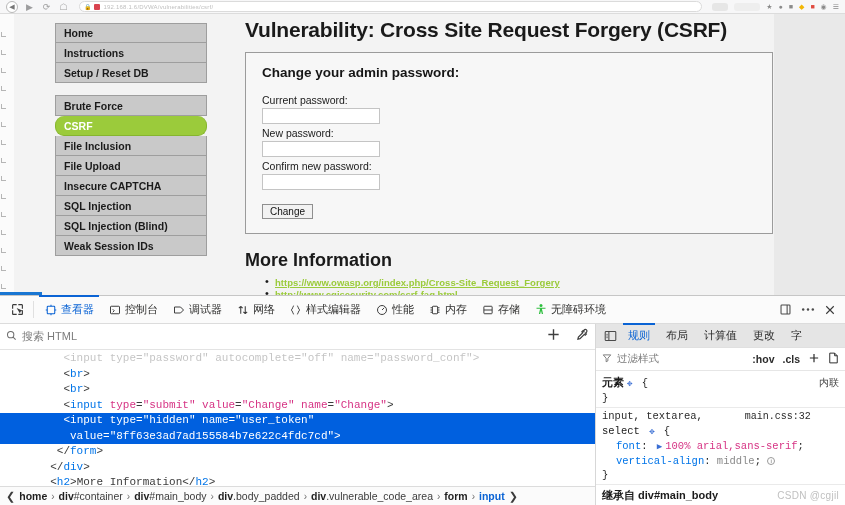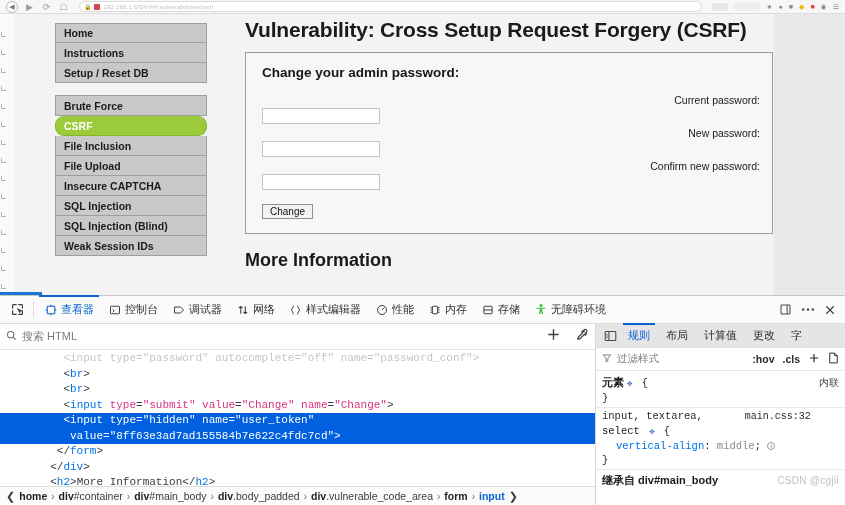--- a/index.html
+++ b/index.html
@@ -72,21 +72,21 @@
     font-size:21px; font-weight:bold; color:#1a1a1a; letter-spacing:-0.2px;
     margin:0 0 10px 16px;
   }
   .vuln-box {
     margin-left:16px; width:528px; background:#f7f7f7;
     border:1px solid #9b9b9b; padding:10px 12px 14px 12px;
   }
   .vuln-box h3 {
     margin:2px 0 14px 4px; font-size:13.5px; font-weight:bold; color:#161616;
   }
-  .fld-label { font-size:10.5px; color:#1a1a1a; margin:0 0 2px 4px;text-align:right; }
+  .fld-label { font-size:10.5px; color:#1a1a1a; margin:0 0 2px 4px; }
   .fld-input {
     width:118px; height:16px; background:#fff; border:1px solid #c4c4c4;
     margin:0 0 3px 4px; display:block;
   }
   .change-btn {
     margin:11px 0 0 4px; height:15px; padding:0 7px; background:#f2f2f2;
     border:1px solid #8f8f8f; font-size:10px; color:#111;
     display:inline-flex; align-items:center; font-family:"Liberation Sans", sans-serif;
   }
   .more-info {
@@ -287,36 +287,45 @@
             <div class="nav-item">
               <span>SQL Injection (Blind)</span>
             </div>
             <div class="nav-item">
               <span>Weak Session IDs</span>
             </div>
           </div>
         </div>
 
         <div class="content">
-          <h1 class="page-title">Vulnerability: Cross Setup Request Forgery (CSRF)</h1>
+          <h1 class="page-title">Vulnerability: Cross Site Request Forgery (CSRF)</h1>
 
           <div class="vuln-box">
             <h3>Change your admin password:</h3>
             <form>
               <div class="fld-label">Current password:</div>
               <input class="fld-input" type="password" value="" style="">
               <div class="fld-label">New password:</div>
               <input class="fld-input" type="password" value="" style="">
               <div class="fld-label">Confirm new password:</div>
               <input class="fld-input" type="password" value="" style="">
               <button type="button" class="change-btn">Change</button>
             </form>
           </div>
 
           <div class="more-info">More Information</div>
+          <ul class="link-list">
+            <li>
+              <a href="#">https://www.owasp.org/index.php/Cross-Site_Request_Forgery</a>
+            </li>
+            <li>
+              <a href="#">http://www.cgisecurity.com/csrf-faq.html</a>
+            </li>
+
+          </ul>
         </div>
 
       </div>
     </div>
 
     <div class="scan-marks">
       <i style="top:4px"></i>
         <i style="top:22px"></i>
         <i style="top:40px"></i>
         <i style="top:58px"></i>
@@ -561,20 +570,23 @@
             <div class="rule-head">
               <span class="sel-code"><span class="el">input</span>, <span class="el">textarea</span>,</span>
               <span class="src mono">main.css:32</span>
             </div>
             <div>
               <span class="sel-code">select</span>
               <span class="twirl">✥</span>
               <span class="brace">{</span>
             </div>
             <div class="decl">
+              <span class="prop">font</span><span class="brace">: </span><span class="twirl">▶</span><span class="val">100% arial,sans-serif</span><span class="brace">;</span>
+            </div>
+            <div class="decl">
               <span class="prop">vertical-align</span><span class="brace">: </span><span class="val gray">middle</span><span class="brace">; </span><span class="infoic">i</span>
             </div>
             <div class="brace">}</div>
           </div>
 
           <div class="inherit-bar">
             <span>继承自 div#main_body</span>
             <span class="wm">CSDN @cgjil</span>
           </div>
 

